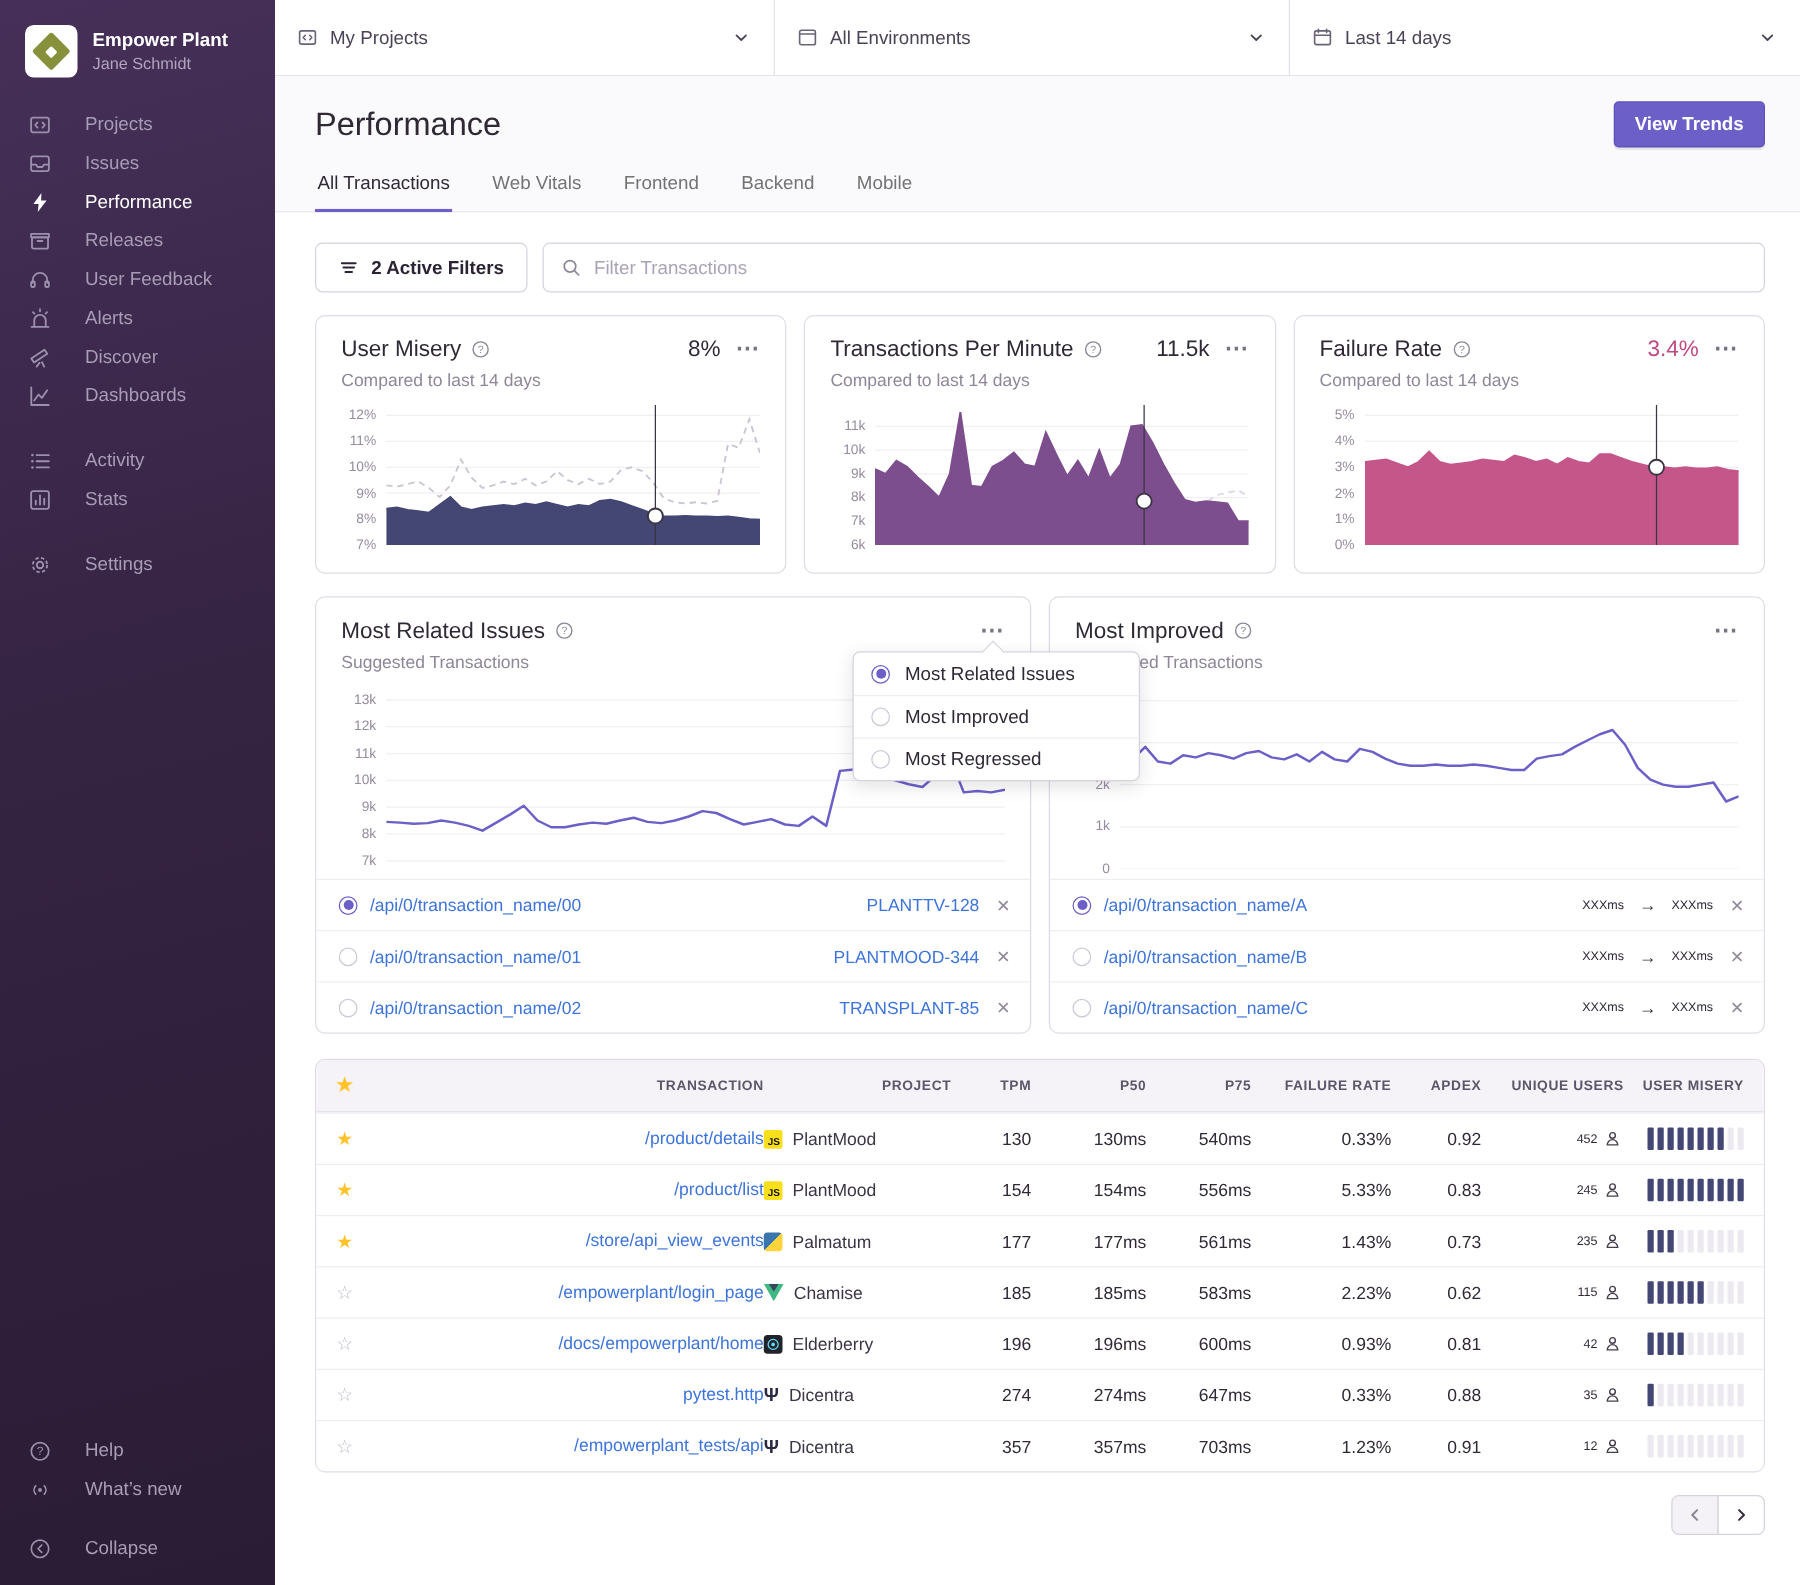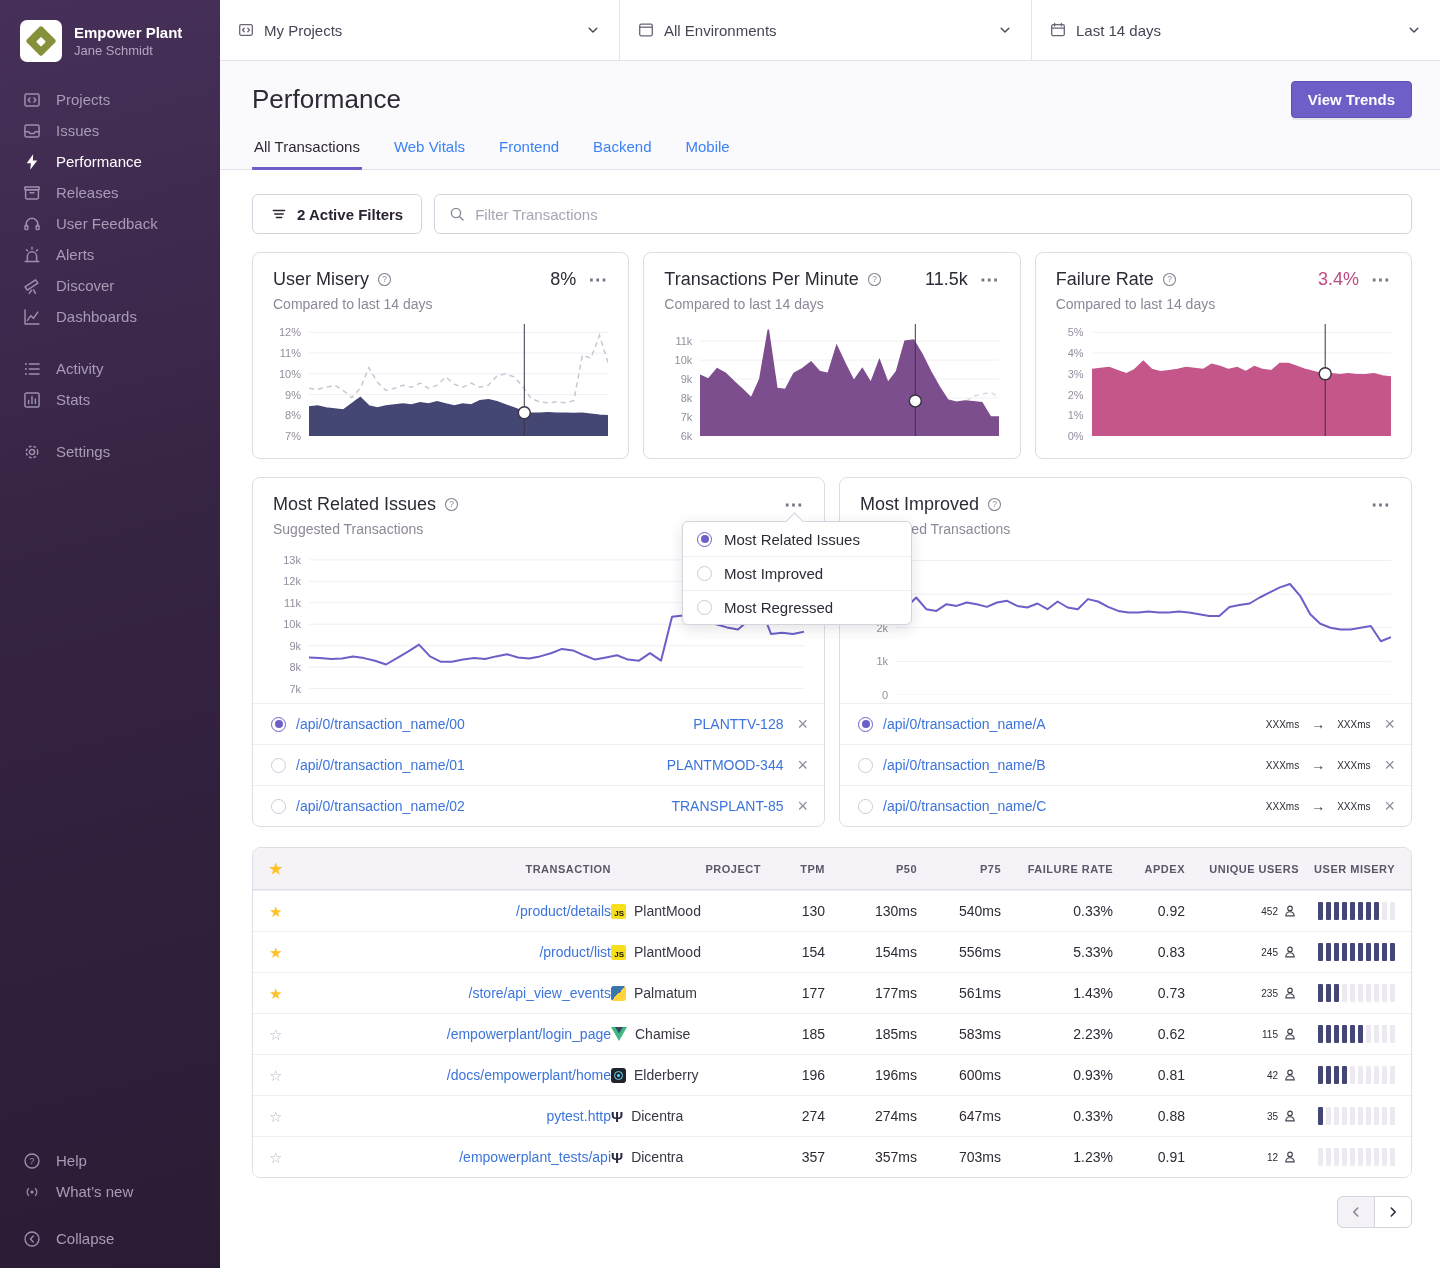--- a/index.html
+++ b/index.html
@@ -11,42 +11,42 @@
   .org { display:flex; gap:12px; align-items:center; padding:20px 0 8px 20px; cursor:pointer; }
   .logo-box { width:42px; height:42px; background:#fff; border-radius:7px; display:flex; align-items:center; justify-content:center; }
   .diamond { width:22px; height:22px; background:#87913b; transform:rotate(45deg); display:flex; align-items:center; justify-content:center; border-radius:2px; }
   .diamond::after { content:''; width:7px; height:7px; background:#fff; border-radius:1px; }
   .org-name { font-size:15px; font-weight:bold; color:#fff; line-height:18px; }
   .org-user { font-size:13px; color:#b2a5c0; line-height:17px; }
   nav.navgroup { display:flex; flex-direction:column; }
   .nav-primary { margin-top:14px; }
   .nav-secondary { margin-top:21px; }
   .nav-settings { margin-top:21px; }
-  .nav-item { display:flex; align-items:center; gap:14px; padding:6.5px 10px 6.5px 22px; font-size:15px; color:#a89cb6; cursor:pointer; text-decoration:none; }
+  .nav-item { display:flex; align-items:center; gap:26px; padding:6.5px 10px 6.5px 22px; font-size:15px; color:#a89cb6; cursor:pointer; text-decoration:none; }
   .nav-item .nicon { width:20px; display:flex; align-items:center; justify-content:center; color:#9c90ad; flex:0 0 20px; }
   .nav-item.active { color:#fff; }
   .nav-item.active .nicon { color:#fff; }
   .nav-footer { margin-top:auto; }
   .nav-collapse { margin:16px 0 14px; }
 
   
   .main { flex:1; display:flex; flex-direction:column; min-width:0; }
   .topbar { height:61px; background:#fff; border-bottom:1px solid #e7e1ec; display:flex; flex:0 0 61px; }
   .tb-seg { display:flex; align-items:center; gap:10px; padding:0 18px; border-right:1px solid #e7e1ec; font-size:15px; color:#4a4355; cursor:pointer; }
   .tb-seg:last-child { border-right:none; }
   .tb-seg .tbicon { color:#6a6376; display:flex; }
   .tb-seg .chev { margin-left:auto; color:#4a4355; display:flex; }
   .tb-seg.s1 { width:400px; } .tb-seg.s2 { width:412px;align-items:center; } .tb-seg.s3 { flex:1; }
 
   .page-header { background:#faf9fb; padding:20px 28px 0 32px; border-bottom:1px solid #e7e1ec; }
   .title-row { display:flex; align-items:center; justify-content:space-between; }
   .page-title { font-size:26px; font-weight:500; color:#2f2936; }
   .btn-trends { background:#6c5fc7; color:#fff; border:1px solid #5d50b8; border-radius:4px; font-size:15px; font-weight:bold; padding:9px 16px; cursor:pointer; font-family:Liberation Sans, sans-serif; box-shadow:0 2px 0 rgba(0,0,0,.08); }
   .tabs { display:flex; gap:30px; margin-top:20px; }
-  .tab { font-size:15px; color:#3b82f6; padding:0 2px 12px; cursor:pointer; border-bottom:3px solid transparent; margin-bottom:-1px; border-radius:1px; }
+  .tab { font-size:15px; color:#737373; padding:0 2px 12px; cursor:pointer; border-bottom:3px solid transparent; margin-bottom:-1px; border-radius:1px; }
   .tab.active { color:#2f2936; border-bottom-color:#6c5fc7; }
 
   .content { background:#fff; padding:24px 28px 36px 32px; flex:1; }
 
   
   .filter-row { display:flex; gap:12px; }
   .btn-filters { display:flex; align-items:center; gap:10px; background:#fff; border:1px solid #d8d2de; border-radius:6px; padding:0 18px; height:40px; font-size:15px; font-weight:bold; color:#2b2233; cursor:pointer; font-family:inherit; }
   .search-box { flex:1; display:flex; align-items:center; gap:10px; border:1px solid #d8d2de; border-radius:6px; height:40px; padding:0 14px; background:#fff; }
   .search-box input { border:none; outline:none; flex:1; font-size:15px; font-family:inherit; color:#2f2936; background:transparent; }
   .search-box input::placeholder { color:#aaa3b5; }

